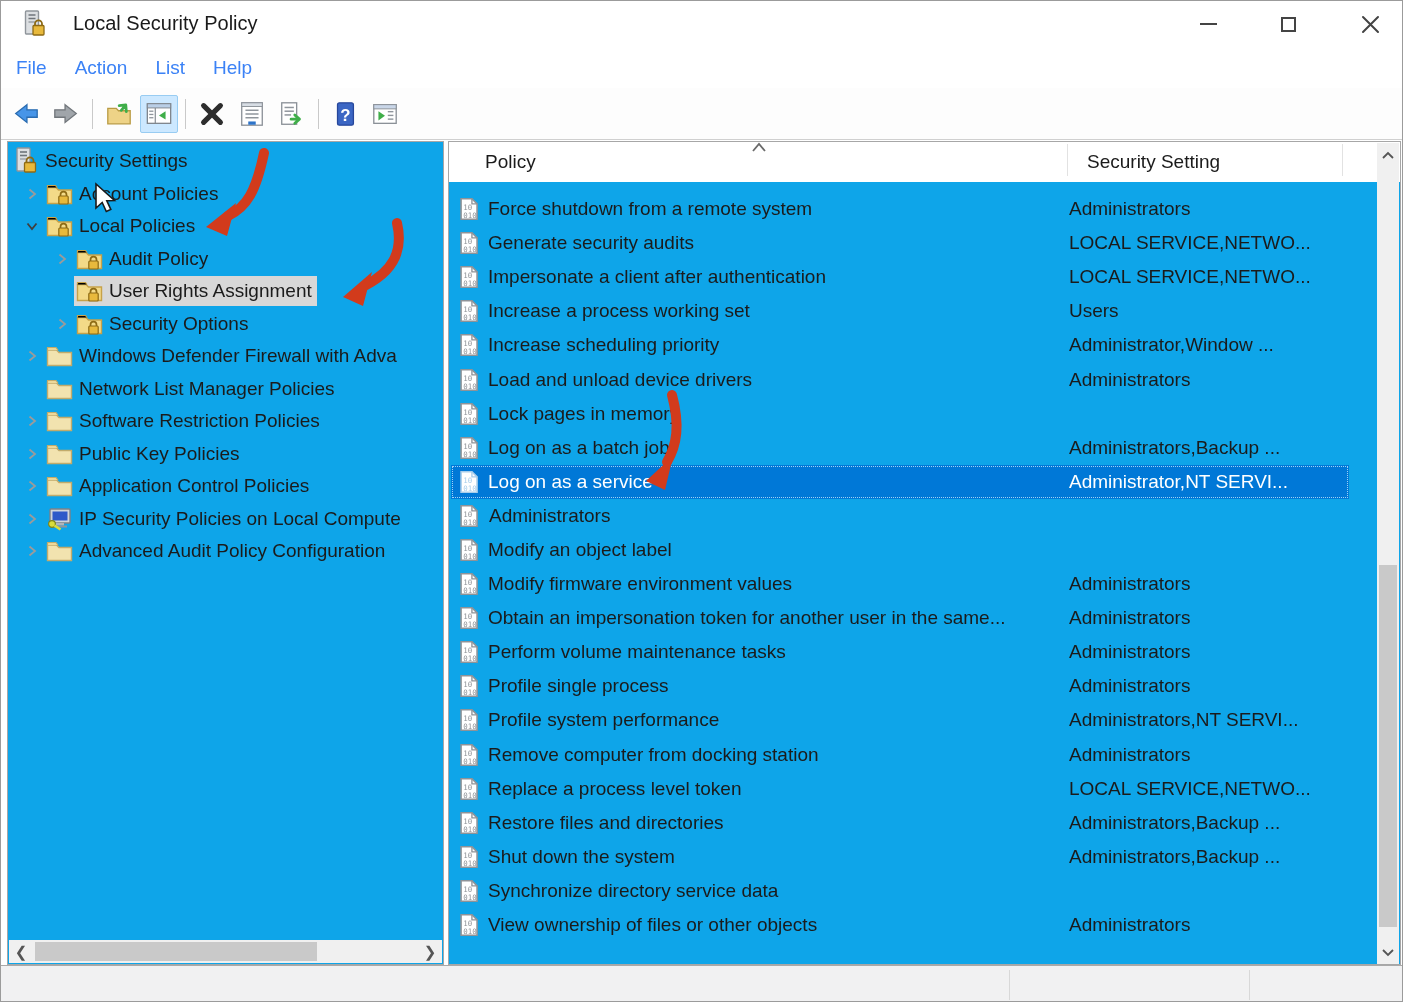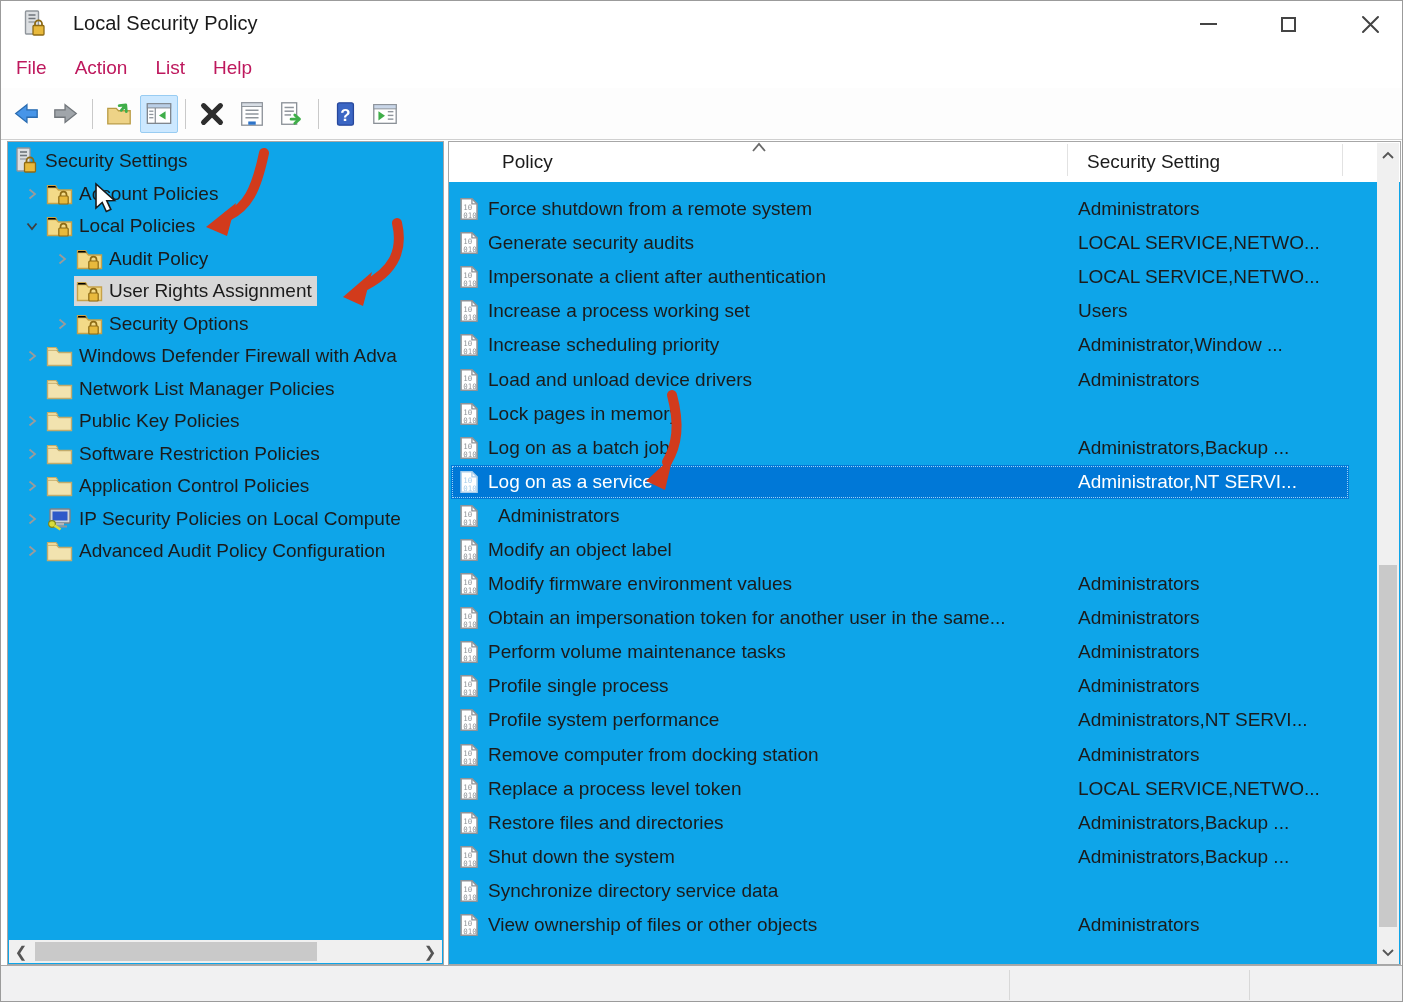--- a/index.html
+++ b/index.html
@@ -12,21 +12,21 @@
   
   .titlebar{position:absolute;left:0;top:0;width:100%;height:46px;background:#fff;}
   .titlebar .app-icon{position:absolute;left:21px;top:9px;width:26px;height:28px;}
   .titlebar .title{position:absolute;left:72px;top:11px;font-size:20px;color:#1a1a1a;white-space:nowrap;}
   .winctl{position:absolute;top:0;height:46px;width:58px;display:flex;align-items:center;justify-content:center;cursor:default;}
   .winctl.min{left:1178px}.winctl.max{left:1258px}.winctl.close{left:1340px}
   .glyph-min{width:17px;height:2px;background:#444;}
   .glyph-max{width:15px;height:15px;border:2px solid #444;box-sizing:border-box;background:transparent;}
   
   .menubar{position:absolute;left:0;top:46px;width:100%;height:41px;background:#fff;border-bottom:1px solid #dcdcdc;display:flex;align-items:center;}
-  .menu-item{font-size:19px;color:#be185d;padding:0 14px;height:100%;display:flex;align-items:center;cursor:default;}
+  .menu-item{font-size:19px;color:#3b82f6;padding:0 14px;height:100%;display:flex;align-items:center;cursor:default;}
   .menu-item:first-child{padding-left:15px;}
   
   .toolbar{position:absolute;left:0;top:87px;width:100%;height:51px;background:#fdfdfd;border-bottom:1px solid #d0d0d0;display:flex;align-items:center;}
   .tb-btn{width:36px;height:36px;margin:0 1px;display:flex;align-items:center;justify-content:center;border:1px solid transparent;border-radius:2px;}
   .tb-btn.active{background:#cce8ff;border-color:#98ccf2;}
   .tb-sep{width:1px;height:30px;background:#c9c9c9;margin:0 6px;}
   .toolbar svg{display:block;}
   
   .panel{position:absolute;background:#0ea5e9;border:1px solid #a7a7a7;box-sizing:border-box;}
   #tree-panel{left:6px;top:140px;width:437px;height:824px;overflow:hidden;}
@@ -44,29 +44,29 @@
   .tree-item.selected .tree-sel-span{background:#d8d8d8;}
   .tree-label{font-size:19px;margin-left:6px;color:#1b1b1b;}
   
   .hscroll{position:absolute;left:1px;bottom:1px;width:433px;height:23px;background:#f0f0f0;display:flex;align-items:center;}
   .hscroll .arrow{width:24px;height:23px;display:flex;align-items:center;justify-content:center;color:#555;font-size:15px;}
   .hscroll .track{position:relative;flex:1;height:100%;}
   .hscroll .thumb{position:absolute;left:2px;top:2px;height:19px;width:282px;background:#c9c9c9;}
   
   .list-header{position:absolute;left:0;top:0;width:100%;height:40px;background:#fff;}
   .col-label{position:absolute;top:9px;font-size:19px;color:#1b1b1b;white-space:nowrap;cursor:default;}
-  .col-policy{left:53px;text-align:center;}
+  .col-policy{left:36px;text-align:center;}
   .col-setting{left:638px;}
   .col-div{position:absolute;top:2px;width:1px;height:32px;background:#e2e2e2;}
   .sort-chevron{position:absolute;left:300px;top:0px;color:#666;}
   .rows{position:absolute;left:2px;top:50px;width:898px;}
   .row{display:flex;align-items:center;height:34.1px;white-space:nowrap;cursor:default;position:relative;}
   .row-ico{width:23px;height:24px;flex:0 0 23px;margin-left:6px;color:#8f9398;}
   .cell-policy{font-size:19px;margin-left:8px;color:#1b1b1b;overflow:hidden;flex:0 0 572px;width:572px;}
-  .cell-setting{font-size:19px;margin-left:18px;color:#1b1b1b;overflow:hidden;}
+  .cell-setting{font-size:19px;margin-left:9px;color:#1b1b1b;overflow:hidden;}
   .row.selected{background:#0078d7;outline:1px dotted #9fd0f5;outline-offset:-2px;}
   .row.selected .cell-policy,.row.selected .cell-setting{color:#ffffff;}
   .row.selected .row-ico{color:#a8cdea;}
   
   .vscroll{position:absolute;right:1px;top:1px;width:22px;height:821px;background:#f0f0f0;}
   .vscroll .arrow{position:absolute;left:0;width:22px;height:24px;display:flex;align-items:center;justify-content:center;color:#555;}
   .vscroll .arrow.up{top:0;}
   .vscroll .arrow.down{bottom:0;}
   .vscroll .thumb{position:absolute;left:2px;top:422px;width:18px;height:362px;background:#c9c9c9;}
   
@@ -327,34 +327,34 @@
         <div class="tree-item lvl1">
     <span class="expander">
       <svg width="14" height="14" viewBox="0 0 14 14">
               <use href="#chev-right"></use>
             </svg>
     </span>
     <span class="tree-sel-span">
       <svg class="tree-ico" viewBox="0 0 27 24">
               <use href="#folder"></use>
             </svg>
+      <span class="tree-label">Software Restriction Policies</span>
+    </span>
+  </div>
+        <div class="tree-item lvl1">
+    <span class="expander">
+      <svg width="14" height="14" viewBox="0 0 14 14">
+              <use href="#chev-right"></use>
+            </svg>
+    </span>
+    <span class="tree-sel-span">
+      <svg class="tree-ico" viewBox="0 0 27 24">
+              <use href="#folder"></use>
+            </svg>
       <span class="tree-label">Public Key Policies</span>
-    </span>
-  </div>
-        <div class="tree-item lvl1">
-    <span class="expander">
-      <svg width="14" height="14" viewBox="0 0 14 14">
-              <use href="#chev-right"></use>
-            </svg>
-    </span>
-    <span class="tree-sel-span">
-      <svg class="tree-ico" viewBox="0 0 27 24">
-              <use href="#folder"></use>
-            </svg>
-      <span class="tree-label">Software Restriction Policies</span>
     </span>
   </div>
         <div class="tree-item lvl1">
     <span class="expander">
       <svg width="14" height="14" viewBox="0 0 14 14">
               <use href="#chev-right"></use>
             </svg>
     </span>
     <span class="tree-sel-span">
       <svg class="tree-ico" viewBox="0 0 27 24">

